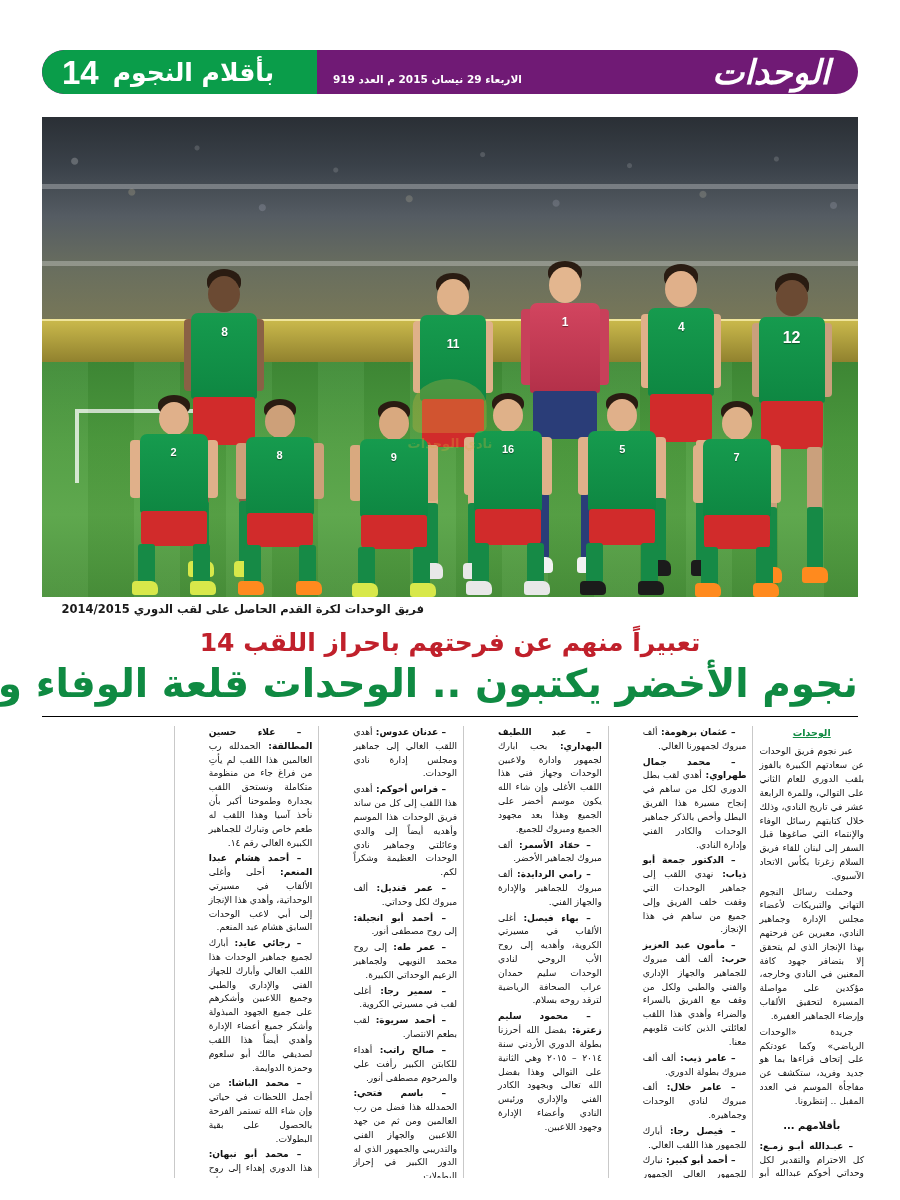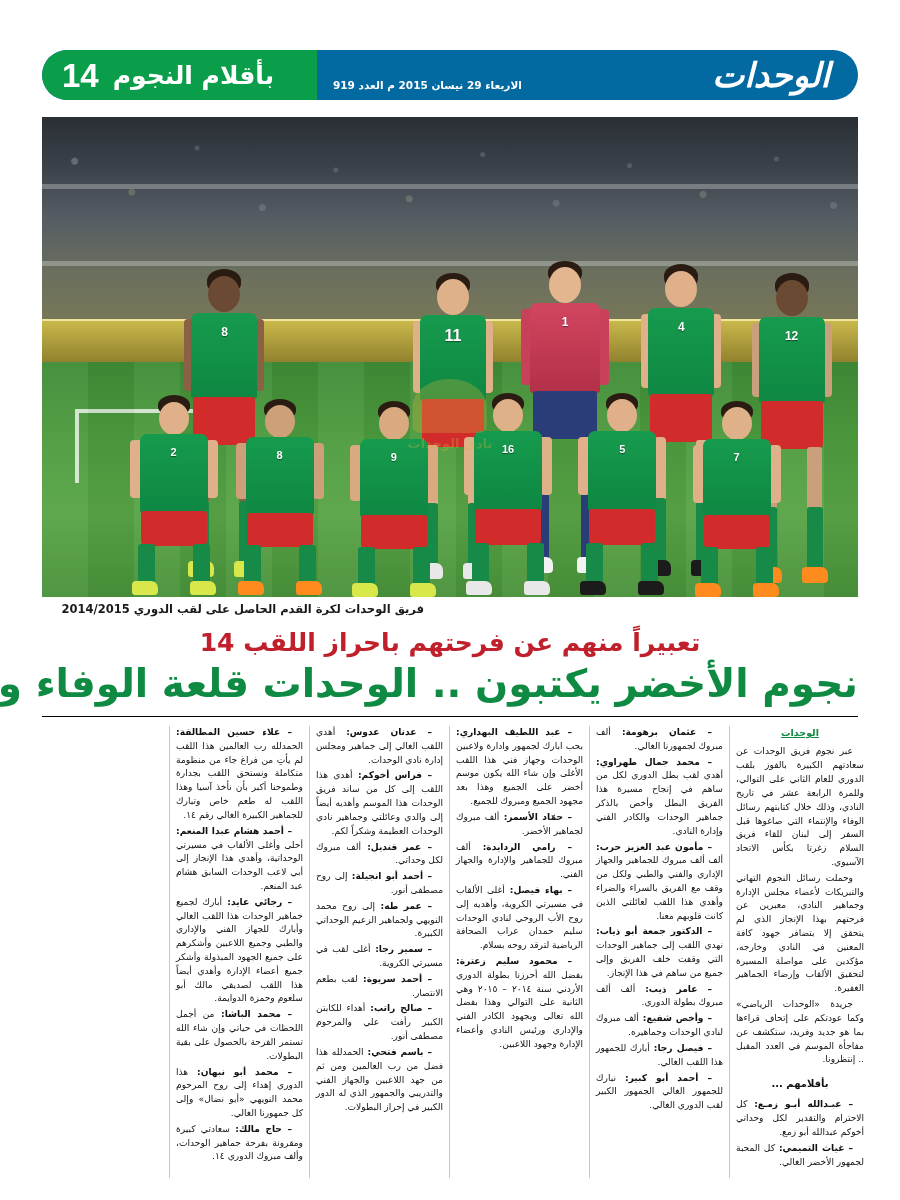--- a/index.html
+++ b/index.html
@@ -7,22 +7,22 @@
     width:900px;height:1200px;
     background:#ffffff;
     font-family:"DejaVu Sans","Liberation Sans",sans-serif;
     overflow:hidden;
     position:relative;
   }
   .page{position:relative;width:900px;height:1200px;box-sizing:border-box;}
 
   
   .masthead{
-    position:absolute;left:42px;top:50px;width:816px;height:50px;
-    background:#0369a1;border-radius:29px;overflow:hidden;
+    position:absolute;left:42px;top:50px;width:816px;height:44px;
+    background:#701a75;border-radius:29px;overflow:hidden;
     display:flex;flex-direction:row-reverse;align-items:stretch;
   }
   .mast-green{
     background:#0a9d4a;width:275px;border-radius:29px 0 0 29px;
     display:flex;align-items:center;justify-content:flex-start;
     flex-direction:row-reverse;gap:14px;padding:0 26px 0 20px;box-sizing:border-box;
   }
   .mast-page-no{
     color:#ffffff;font-size:33px;font-weight:bold;letter-spacing:0;
     line-height:1;font-family:"Liberation Sans",sans-serif;
@@ -163,21 +163,21 @@
   .cols{
     position:absolute;right:30px;top:726px;width:840px;height:452px;
     display:flex;flex-direction:row;gap:0;direction:rtl;
   }
   .col{
     width:140px;box-sizing:border-box;padding:0 6px;
     position:relative;overflow:hidden;
     font-size:9.1px;line-height:1.52;color:#111;
     text-align:justify;direction:rtl;
   }
-  .col + .col{border-right:1px solid #c9c9c9;}
+  .col + .col{border-right:1px solid #c9c9c9;margin-left:28px;}
   .byline{
     color:#0f8a42;font-size:9.5px;font-weight:bold;text-align:center;
     text-decoration:underline;margin-bottom:5px;
   }
   .para{margin:0 0 2px 0;text-indent:11px;}
   .sec-head{
     text-align:center;font-weight:bold;font-size:10px;margin:9px 0 7px 0;
   }
   .quote{margin:0 0 2px 0;text-indent:11px;}
   .quote b{font-weight:bold;}
@@ -209,21 +209,21 @@
       </div>
 
       <div class="team">
 
         <div class="player" style="right:2.5%;width:92px;height:330px;">
           <div class="p-hair" style="top:6px;width:34px;height:24px;"></div>
           <div class="p-head" style="top:13px;width:32px;height:36px;"></div>
           <div class="p-armR" style="top:56px;right:6px;width:12px;height:74px;"></div>
           <div class="p-armL" style="top:56px;left:6px;width:12px;height:74px;"></div>
           <div class="p-shirt" style="top:50px;width:66px;height:86px;background:linear-gradient(#169b4e,#0e8742);"></div>
-          <span class="p-num" style="top:62px;font-size:12px;">12</span>
+          <span class="p-num" style="top:62px;font-size:16px;">12</span>
           <div class="p-shorts" style="top:134px;width:62px;height:48px;background:#d12b2b;"></div>
           <div class="p-legR" style="top:180px;right:16px;width:15px;height:62px;"></div>
           <div class="p-legL" style="top:180px;left:16px;width:15px;height:62px;"></div>
           <div class="p-sockR" style="top:240px;right:15px;width:16px;height:62px;background:#168a46;"></div>
           <div class="p-sockL" style="top:240px;left:15px;width:16px;height:62px;background:#168a46;"></div>
           <div class="p-boot" style="top:300px;right:10px;width:26px;height:16px;background:#ff8a1e;"></div>
           <div class="p-boot" style="top:300px;left:10px;width:26px;height:16px;background:#ff8a1e;"></div>
         </div>
 
         <div class="player" style="right:16%;width:92px;height:335px;">
@@ -257,21 +257,21 @@
           <div class="p-boot" style="top:298px;right:10px;width:26px;height:16px;background:#f2f2f2;"></div>
           <div class="p-boot" style="top:298px;left:10px;width:26px;height:16px;background:#f2f2f2;"></div>
         </div>
 
         <div class="player" style="right:44%;width:92px;height:330px;">
           <div class="p-hair" style="top:6px;width:34px;height:22px;"></div>
           <div class="p-head" style="top:12px;width:32px;height:36px;background:#dfb189;"></div>
           <div class="p-armR" style="top:54px;right:6px;width:12px;height:72px;background:#dfb189;"></div>
           <div class="p-armL" style="top:54px;left:6px;width:12px;height:72px;background:#dfb189;"></div>
           <div class="p-shirt" style="top:48px;width:66px;height:86px;background:linear-gradient(#169b4e,#0e8742);"></div>
-          <span class="p-num" style="top:60px;font-size:16px;">11</span>
+          <span class="p-num" style="top:70px;font-size:12px;">11</span>
           <div class="p-shorts" style="top:132px;width:62px;height:48px;background:#d12b2b;"></div>
           <div class="p-legR" style="top:178px;right:16px;width:15px;height:60px;background:#dfb189;"></div>
           <div class="p-legL" style="top:178px;left:16px;width:15px;height:60px;background:#dfb189;"></div>
           <div class="p-sockR" style="top:236px;right:15px;width:16px;height:62px;background:#168a46;"></div>
           <div class="p-sockL" style="top:236px;left:15px;width:16px;height:62px;background:#168a46;"></div>
           <div class="p-boot" style="top:296px;right:10px;width:26px;height:16px;background:#e8e8e8;"></div>
           <div class="p-boot" style="top:296px;left:10px;width:26px;height:16px;background:#e8e8e8;"></div>
         </div>
 
 
@@ -395,24 +395,24 @@
         <p class="para">عبر نجوم فريق الوحدات عن سعادتهم الكبيرة بالفوز بلقب الدوري للعام الثاني على التوالي، وللمرة الرابعة عشر في تاريخ النادي، وذلك خلال كتابتهم رسائل الوفاء والإنتماء التي صاغوها قبل السفر إلى لبنان للقاء فريق السلام زغرتا بكأس الاتحاد الآسيوي.</p>
         <p class="para">وحملت رسائل النجوم التهاني والتبريكات لأعضاء مجلس الإدارة وجماهير النادي، معبرين عن فرحتهم بهذا الإنجاز الذي لم يتحقق إلا بتضافر جهود كافة المعنين في النادي وخارجه، مؤكدين على مواصلة المسيرة لتحقيق الألقاب وإرضاء الجماهير الغفيرة.</p>
         <p class="para">جريدة «الوحدات الرياضي» وكما عودتكم على إتحاف قراءها بما هو جديد وفريد، ستكشف عن مفاجأة الموسم في العدد المقبل .. إنتظرونا.</p>
         <div class="sec-head">بأقلامهم ...</div>
         <p class="quote"><b>– عبـدالله أبـو زمـع: </b>كل الاحترام والتقدير لكل وحداتي أخوكم عبدالله أبو زمع.</p>
         <p class="quote"><b>– غياث التميمي: </b>كل المحبة لجمهور الأخضر الغالي.</p>
       </div>
       <div class="col">
         <p class="quote"><b>– عثمان برهومة: </b>ألف مبروك لجمهورنا الغالي.</p>
         <p class="quote"><b>– محمد جمال طهراوي: </b>أهدي لقب بطل الدوري لكل من ساهم في إنجاح مسيرة هذا الفريق البطل وأخص بالذكر جماهير الوحدات والكادر الفني وإدارة النادي.</p>
+        <p class="quote"><b>– الدكتور جمعة أبو ذياب: </b>نهدي اللقب إلى جماهير الوحدات التي وقفت خلف الفريق وإلى جميع من ساهم في هذا الإنجاز.</p>
         <p class="quote"><b>– مأمون عبد العزيز حرب: </b>ألف ألف مبروك للجماهير والجهاز الإداري والفني والطبي ولكل من وقف مع الفريق بالسراء والضراء وأهدي هذا اللقب لعائلتي الذين كانت قلوبهم معنا.</p>
-        <p class="quote"><b>– الدكتور جمعة أبو ذياب: </b>نهدي اللقب إلى جماهير الوحدات التي وقفت خلف الفريق وإلى جميع من ساهم في هذا الإنجاز.</p>
         <p class="quote"><b>– عامر ذيب: </b>ألف ألف مبروك بطولة الدوري.</p>
-        <p class="quote"><b>– وأخص شفيع: </b>ألف مبروك لنادي الوحدات وجماهيره.</p>
+        <p class="quote"><b>– عامر خلال: </b>ألف مبروك لنادي الوحدات وجماهيره.</p>
         <p class="quote"><b>– فيصل رجا: </b>أبارك للجمهور هذا اللقب الغالي.</p>
         <p class="quote"><b>– أحمد أبو كبير: </b>نبارك للجمهور الغالي الجمهور الكبير لقب الدوري الغالي.</p>
       </div>
       <div class="col">
         <p class="quote"><b>– عبد اللطيف البهداري: </b>بحب ابارك لجمهور وادارة ولاعبين الوحدات وجهاز فني هذا اللقب الأغلى وإن شاء الله يكون موسم أخضر على الجميع وهذا بعد مجهود الجميع ومبروك للجميع.</p>
         <p class="quote"><b>– حمّاد الأسمر: </b>ألف مبروك لجماهير الأخضر.</p>
         <p class="quote"><b>– رامي الردايدة: </b>ألف مبروك للجماهير والإدارة والجهاز الفني.</p>
         <p class="quote"><b>– بهاء فيصل: </b>أغلى الألقاب في مسيرتي الكروية، وأهديه إلى روح الأب الروحي لنادي الوحدات سليم حمدان عراب الصحافة الرياضية لترقد روحه بسلام.</p>
         <p class="quote"><b>– محمود سليم زعترة: </b>بفضل الله أحرزنا بطولة الدوري الأردني سنة ٢٠١٤ – ٢٠١٥ وهي الثانية على التوالي وهذا بفضل الله تعالى وبجهود الكادر الفني والإداري ورئيس النادي وأعضاء الإدارة وجهود اللاعبين.</p>
       </div>

